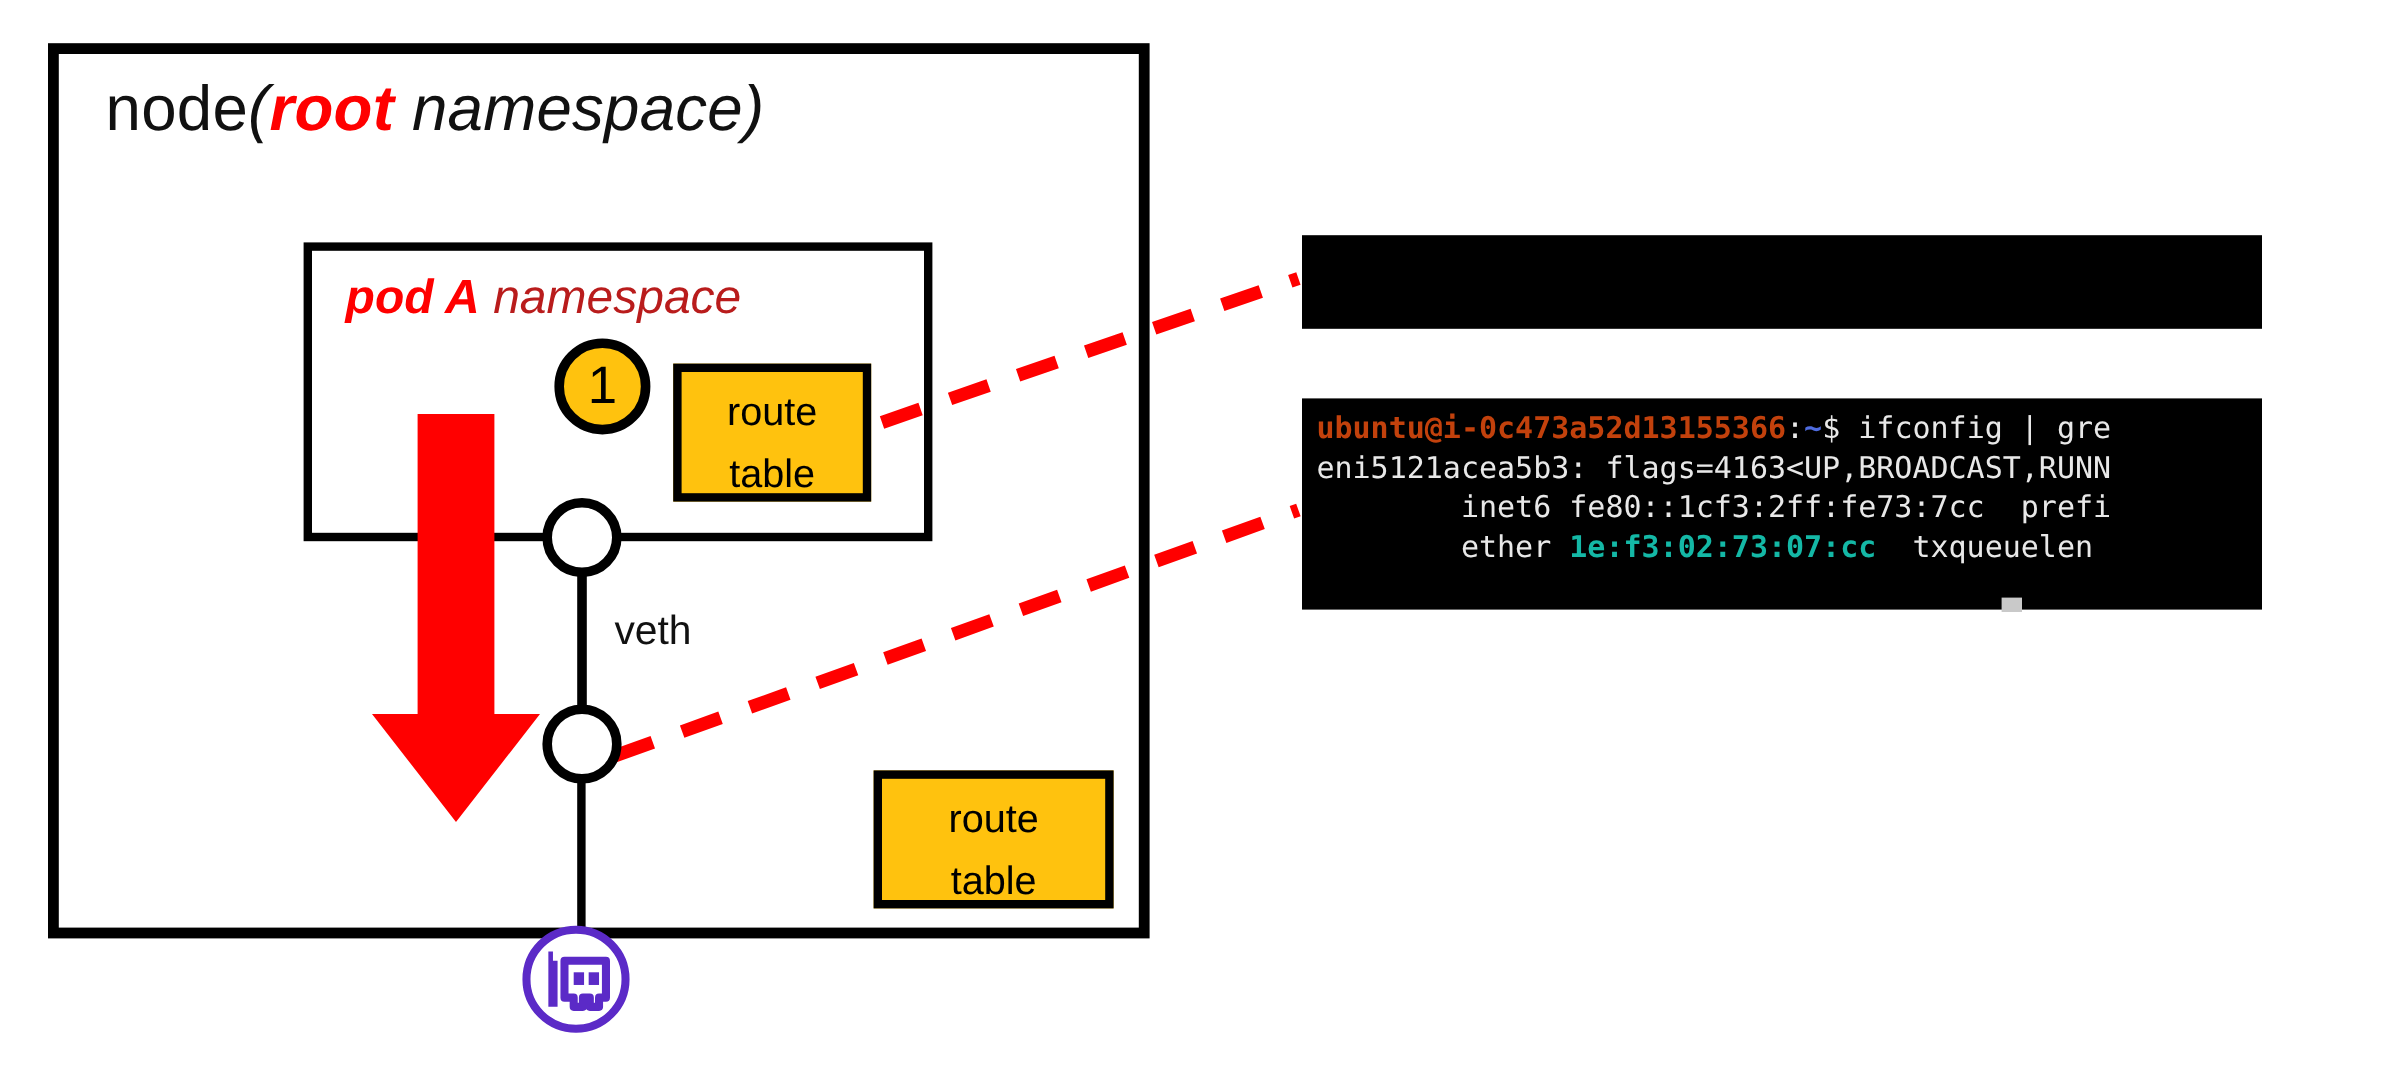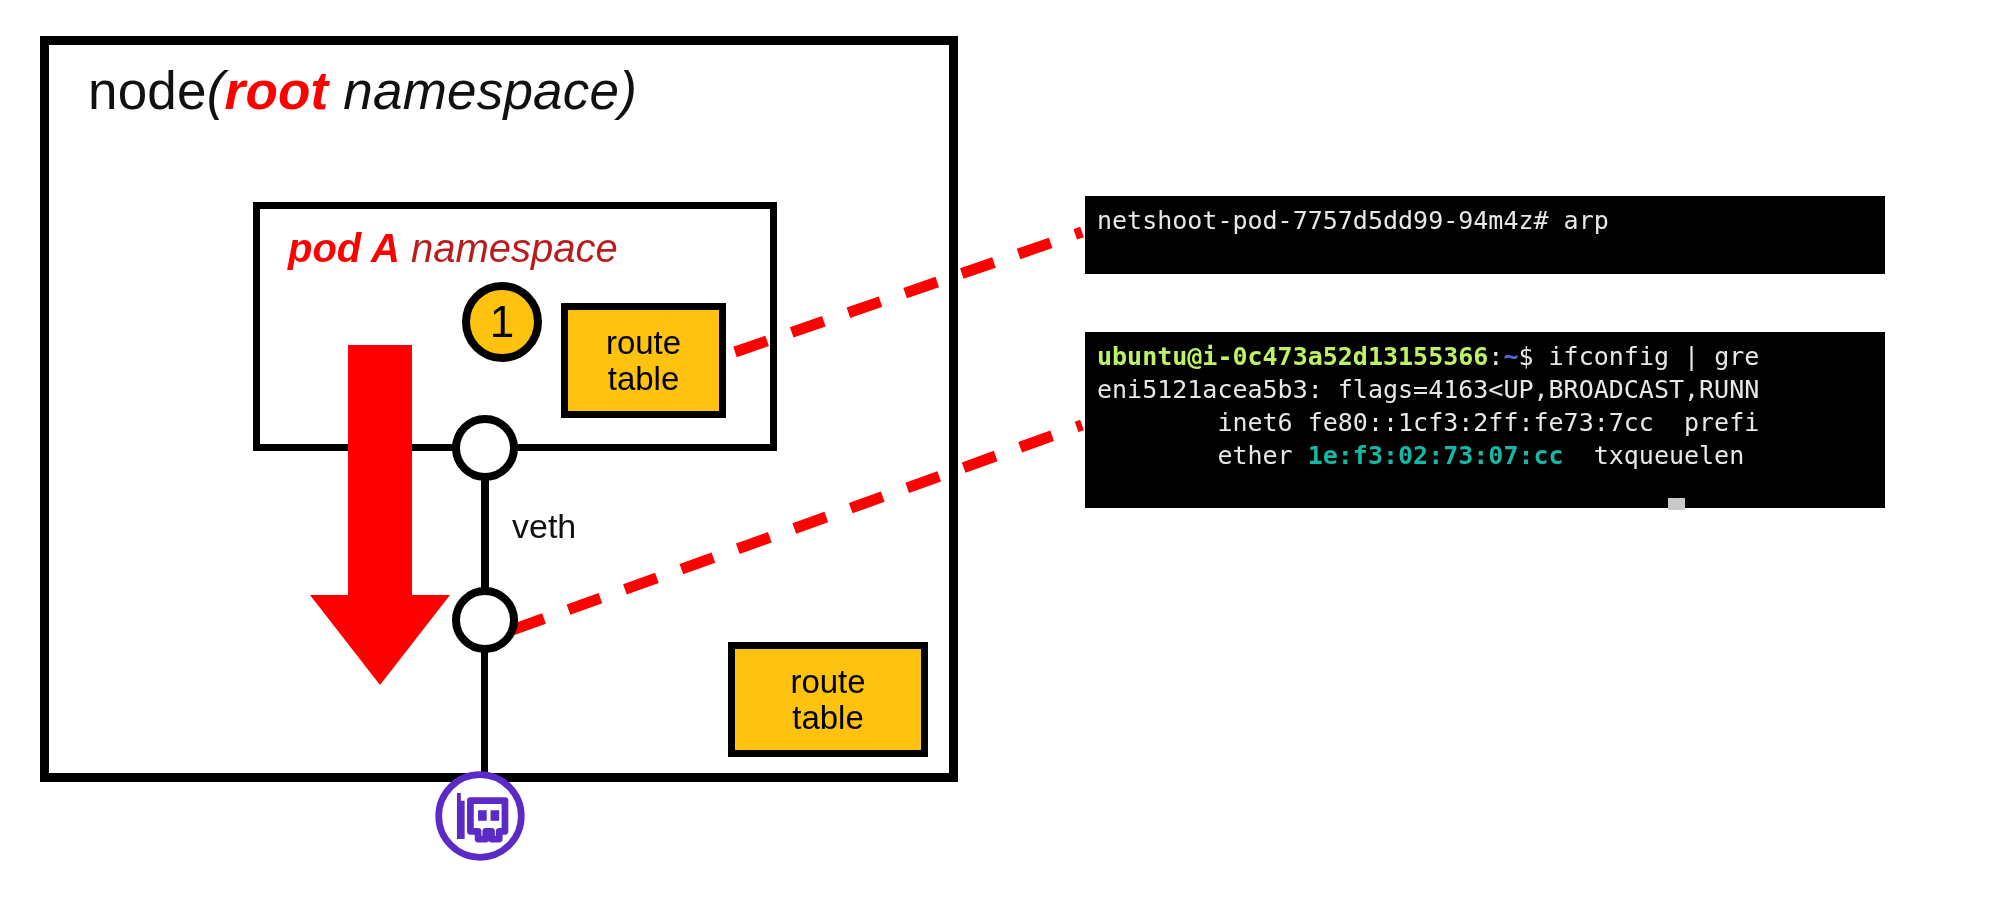--- a/index.html
+++ b/index.html
@@ -22,21 +22,21 @@
   .pod-title{position:absolute;left:288px;top:226px;font-size:40px;
              white-space:nowrap;}
   .pod-title .poda{color:#ff0000;font-weight:bold;font-style:italic;}
   .pod-title .ns{color:#b91c1c;font-style:italic;font-weight:normal;}
 
   
   .rt{position:absolute;background:#ffc20e;border:7px solid #000;
       box-sizing:border-box;display:flex;flex-direction:column;
       align-items:center;justify-content:center;line-height:1.08;
       font-size:33px;color:#000;font-weight:500;}
-  .rt span{display:block;}
+  .rt span{display:block;margin-top:16px;}
   .rt-pod{left:561px;top:303px;width:165px;height:115px;}
   .rt-node{left:728px;top:642px;width:200px;height:115px;}
 
   .badge-one{position:absolute;left:462px;top:282px;width:80px;height:80px;
              border-radius:50%;background:#ffc20e;border:8px solid #000;
              box-sizing:border-box;display:flex;align-items:center;
              justify-content:center;font-size:44px;color:#000;z-index:6;}
 
   
   .vline{position:absolute;background:#000;}
@@ -59,21 +59,21 @@
             pointer-events:none;z-index:3;}
 
   
   .term{position:absolute;background:#000;
         font-family:"DejaVu Sans Mono","Liberation Mono",monospace;
         font-size:25px;line-height:1.32;color:#d6d6d6;
         padding:8px 10px 6px 12px;box-sizing:border-box;
         white-space:pre;overflow:hidden;z-index:8;}
   .term-1{left:1085px;top:196px;width:800px;height:78px;}
   .term-2{left:1085px;top:332px;width:800px;height:176px;}
-  .term .g{color:#bef264;font-weight:bold;}
+  .term .g{color:#c2410c;font-weight:bold;}
   .term .b{color:#4f6ce0;font-weight:bold;}
   .term .r{color:#14b8a6;font-weight:bold;}
   .term .w{color:#e8e8e8;}
   .cursor-blk{position:absolute;left:1668px;top:498px;width:17px;height:12px;
               background:#c9c9c9;z-index:9;}
 </style>
 </head>
 <body>
 
 <div id="stage">
@@ -112,17 +112,17 @@
   <div class="veth-label">veth</div>
 
   <svg class="eni" viewBox="0 0 100 100" xmlns="http://www.w3.org/2000/svg">
     <circle cx="50" cy="50" r="43" fill="#ffffff" stroke="#5b2ac7" stroke-width="7"></circle>
     <path d="M26 26 L26 74 L34 74 L34 34 L30 34 L30 26 Z" fill="#5b2ac7"></path>
     <path d="M40 34 L40 66 L48 66 L48 74 L56 74 L56 66 L62 66 L62 74 L70 74 L70 66 L76 66 L76 34 Z" fill="none" stroke="#5b2ac7" stroke-width="7" stroke-linejoin="round"></path>
     <rect x="48" y="44" width="9" height="11" fill="#5b2ac7"></rect>
     <rect x="61" y="44" width="9" height="11" fill="#5b2ac7"></rect>
   </svg>
 
-  <div class="term term-1"><div><span class="w">netshoot-pod-7757d5dd99-94m4z# arp</span></div></div>
+  <div class="term term-1"></div>
 
   <div class="term term-2"><div><span class="g">ubuntu@i-0c473a52d13155366</span><span class="w">:</span><span class="b">~</span><span class="w">$ ifconfig | gre</span></div><div><span class="w">eni5121acea5b3: flags=4163&lt;UP,BROADCAST,RUNN</span></div><div><span class="w">        inet6 fe80::1cf3:2ff:fe73:7cc  prefi</span></div><div><span class="w">        ether </span><span class="r">1e:f3:02:73:07:cc</span><span class="w">  txqueuelen</span></div></div>
   <div class="cursor-blk"></div>
 </div>
 
 </body></html>

